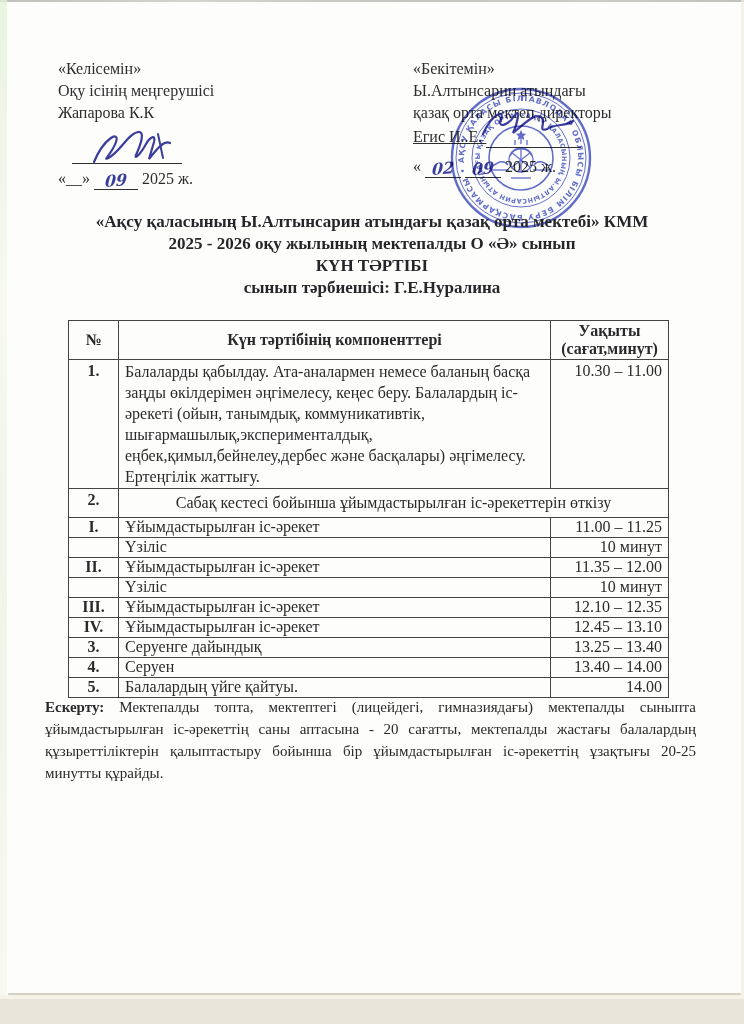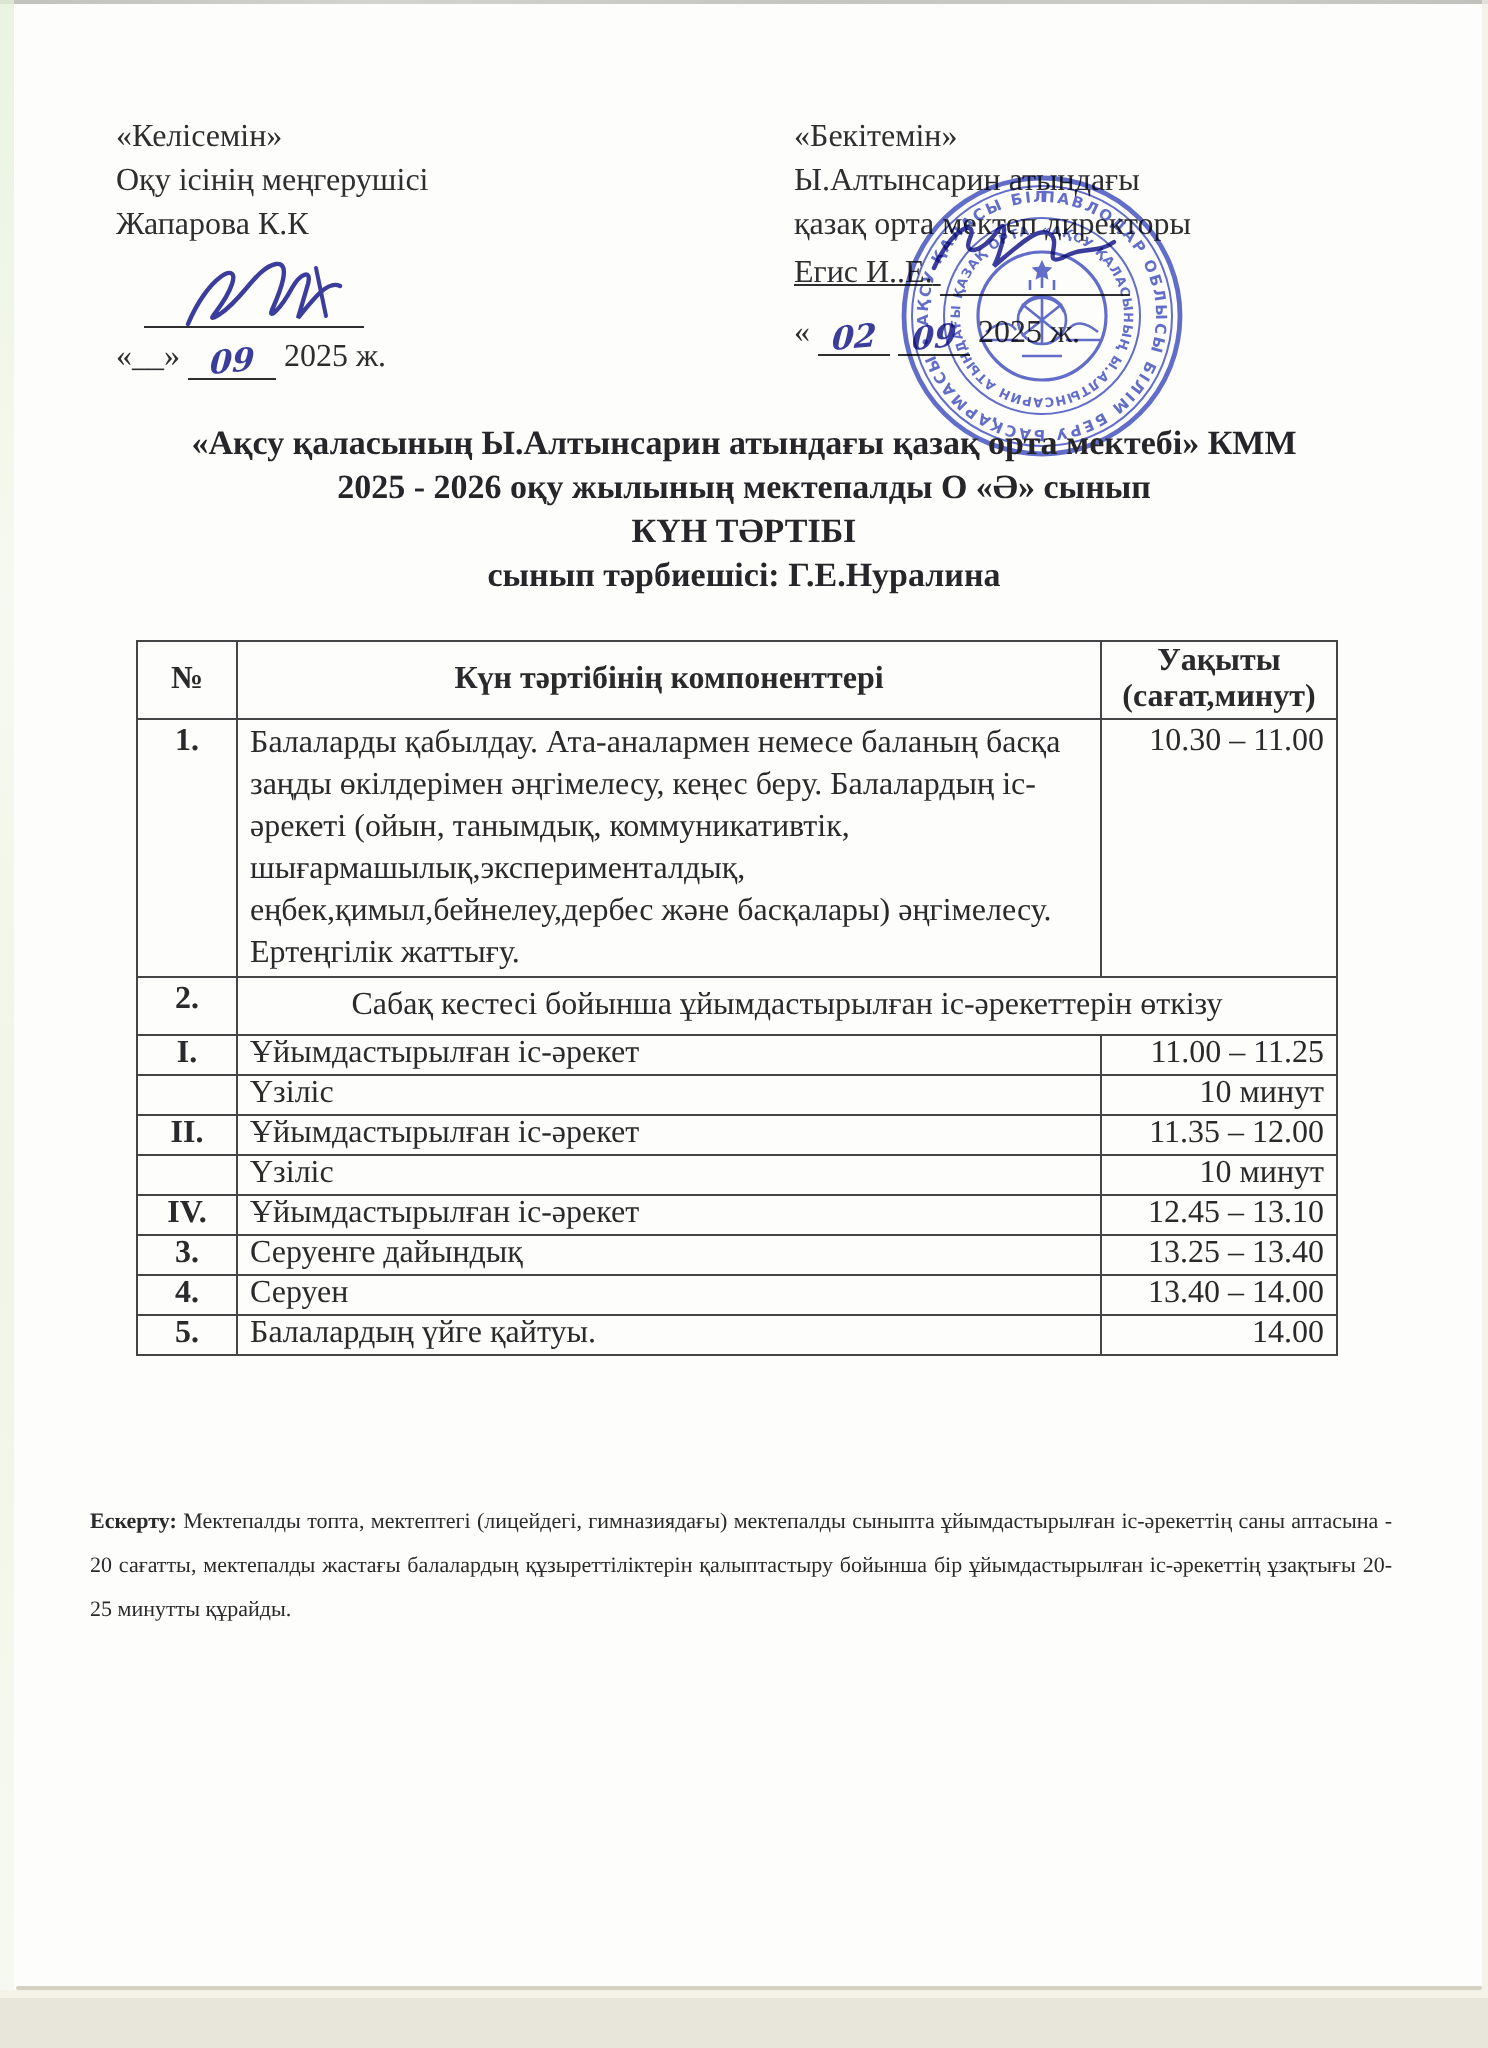--- a/index.html
+++ b/index.html
@@ -18,21 +18,21 @@
     opacity:.5;}
   .scan-left{position:absolute;left:0;top:0;bottom:0;width:7px;
     background:linear-gradient(180deg,#e2f1d8 0%,#f3f8ed 30%,#eaf2e0 60%,#f5f8ee 100%);opacity:.75;}
   .scan-bottom-line{position:absolute;left:8px;right:3px;top:993px;height:2px;background:#ccc9b7;opacity:.85;border-radius:2px;}
   .scan-bottom-area{position:absolute;left:0;right:0;top:995px;bottom:0;background:#f5f3e8;}
   .scan-right{position:absolute;right:0;top:0;bottom:0;width:3px;background:#efede1;opacity:.7;}
 
   
   .approval{position:absolute;top:58px;font-size:16px;line-height:22px;}
   .approval-left{left:58px;width:320px;}
-  .approval-right{left:397px;width:300px;}
+  .approval-right{left:413px;width:300px;}
   .sig-row{position:relative;height:44px;}
   .sig-row-right{position:relative;height:26px;white-space:nowrap;}
   .uline{display:inline-block;border-bottom:1.4px solid #2f2f31;text-align:center;height:19px;vertical-align:bottom;}
   .w110{width:110px;} .w44{width:44px;} .w36{width:36px;} .w95{width:95px;}
   .hand{font-family:"DejaVu Serif",serif;font-style:italic;font-weight:700;color:#3b3d9c;
     display:inline-block;transform:rotate(-5deg) skewX(-8deg);font-size:16px;}
   .sig-svg{position:absolute;pointer-events:none;}
   .sig-left-svg{left:26px;top:2px;}
   .sig-right-svg{left:62px;top:-24px;}
   .date-line{white-space:nowrap;}
@@ -57,22 +57,22 @@
   th.h-time{white-space:pre-line;}
   td.col-num{text-align:center;font-weight:700;vertical-align:top;line-height:19px;}
   td.col-comp{text-align:left;vertical-align:top;line-height:21px;margin-left:16px;}
   td.col-time{text-align:right;vertical-align:top;line-height:19px;}
   tr.tall-row{height:118px;}
   tr.small-row{height:20px;}
   tr.small-row td{line-height:18px;padding-top:0;padding-bottom:0;}
   td.col-merged{font-weight:400;text-align:center;line-height:20px;height:26px;vertical-align:middle;}
 
   
-  .note{position:absolute;left:45px;top:750px;width:651px;
-    font-size:11px;line-height:22px;text-align:justify;color:#2a2a2c;}
+  .note{position:absolute;left:45px;top:696px;width:651px;
+    font-size:15px;line-height:22px;text-align:justify;color:#2a2a2c;}
   .note b{font-weight:700;}
 </style>
 </head>
 <body>
 
 <div class="page">
 
   <div class="scan-top"></div>
   <div class="scan-left"></div>
   <div class="scan-right"></div>
@@ -197,20 +197,25 @@
           <td class="col-num">II.</td>
           <td class="col-comp">Ұйымдастырылған іс-әрекет</td>
           <td class="col-time">11.35 – 12.00</td>
         </tr>
         <tr class="small-row">
           <td class="col-num"></td>
           <td class="col-comp">Үзіліс</td>
           <td class="col-time">10 минут</td>
         </tr>
         <tr class="small-row">
+          <td class="col-num">III.</td>
+          <td class="col-comp">Ұйымдастырылған іс-әрекет</td>
+          <td class="col-time">12.10 – 12.35</td>
+        </tr>
+        <tr class="small-row">
           <td class="col-num">IV.</td>
           <td class="col-comp">Ұйымдастырылған іс-әрекет</td>
           <td class="col-time">12.45 – 13.10</td>
         </tr>
         <tr class="small-row">
           <td class="col-num">3.</td>
           <td class="col-comp">Серуенге дайындық</td>
           <td class="col-time">13.25 – 13.40</td>
         </tr>
         <tr class="small-row">

